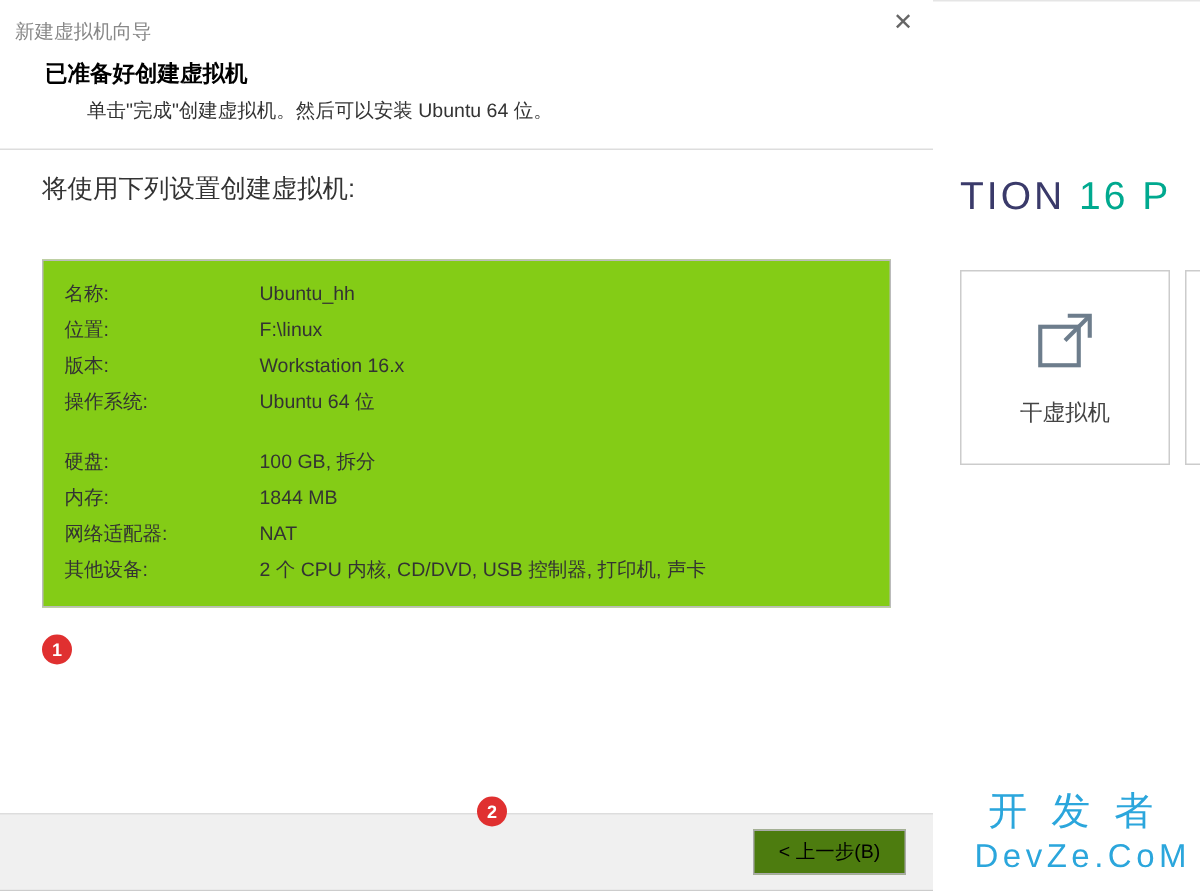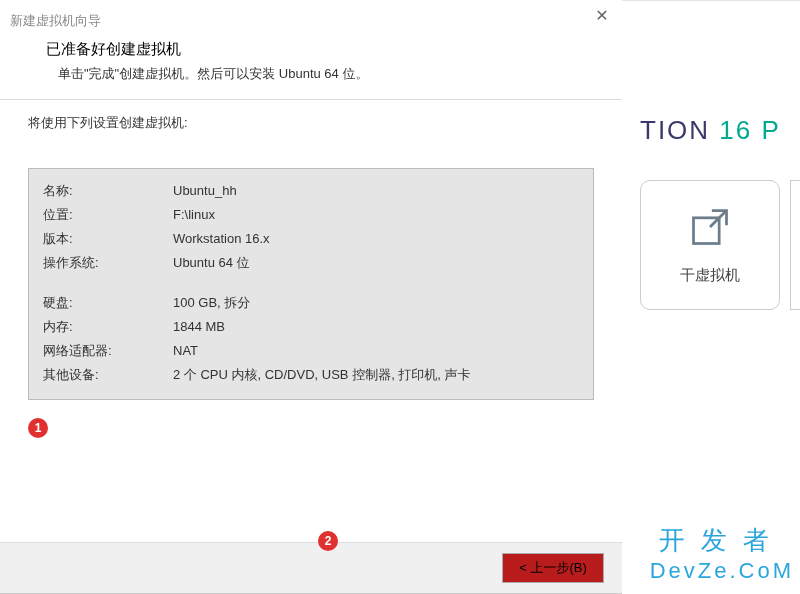--- a/index.html
+++ b/index.html
@@ -37,47 +37,46 @@
       align-items: center;
       justify-content: center;
       color: #666;
       cursor: pointer;
       font-size: 16px;
     }
     .header-area {
       padding: 10px 30px 16px 30px;
     }
     .header-title {
-      font-weight: normal;
+      font-weight: bold;
       font-size: 15px;
       margin-bottom: 6px;
       color: #000;
-      margin-left: 16px;
     }
     .header-sub {
       font-size: 13px;
       color: #333;
       padding-left: 28px;
     }
     .sep {
       height: 1px;
       background: #ddd;
       margin: 0;
     }
     .body-area {
       padding: 14px 28px 0 28px;
     }
     .body-label {
-      font-size: 13px;
+      font-size: 17px;
       margin-bottom: 10px;
       color: #333;
     }
     .settings-box {
       border: 1px solid #bbb;
-      background: #e5e5e5;
+      background: #84cc16;
       padding: 10px 14px 12px 14px;
       margin-top: 36px;
     }
     .row {
       display: flex;
       line-height: 24px;
     }
     .row .k {
       width: 130px;
       color: #333;
@@ -131,21 +130,21 @@
     }
     .footer .marker2-wrap {
       position: absolute;
       bottom: 42px;
       right: 280px;
     }
     .footer button {
       width: 102px;
       height: 30px;
       border: 1px solid #aaa;
-      background: #b91c1c;
+      background: #4d7c0f;
       font-family: inherit;
       font-size: 13px;
       cursor: pointer;
     }
     .footer button.finish {
       border: 2px solid #f01010;
     }
     .right-bg {
       position: absolute;
       left: 622px;
@@ -166,21 +165,21 @@
     .brand .t1 { color: #3a3a6a; }
     .brand .t2 { color: #00a98f; font-weight: 300; }
     .tile {
       position: absolute;
       left: 640px;
       top: 180px;
       width: 140px;
       height: 130px;
       border: 1px solid #ccc;
       background: #fff;
-      border-radius: 10px;
+      border-radius: 0;
       display: flex;
       flex-direction: column;
       align-items: center;
       justify-content: center;
       gap: 14px;
     }
     .tile-icon {
       color: #6d7d8c;
     }
     .tile-label {

